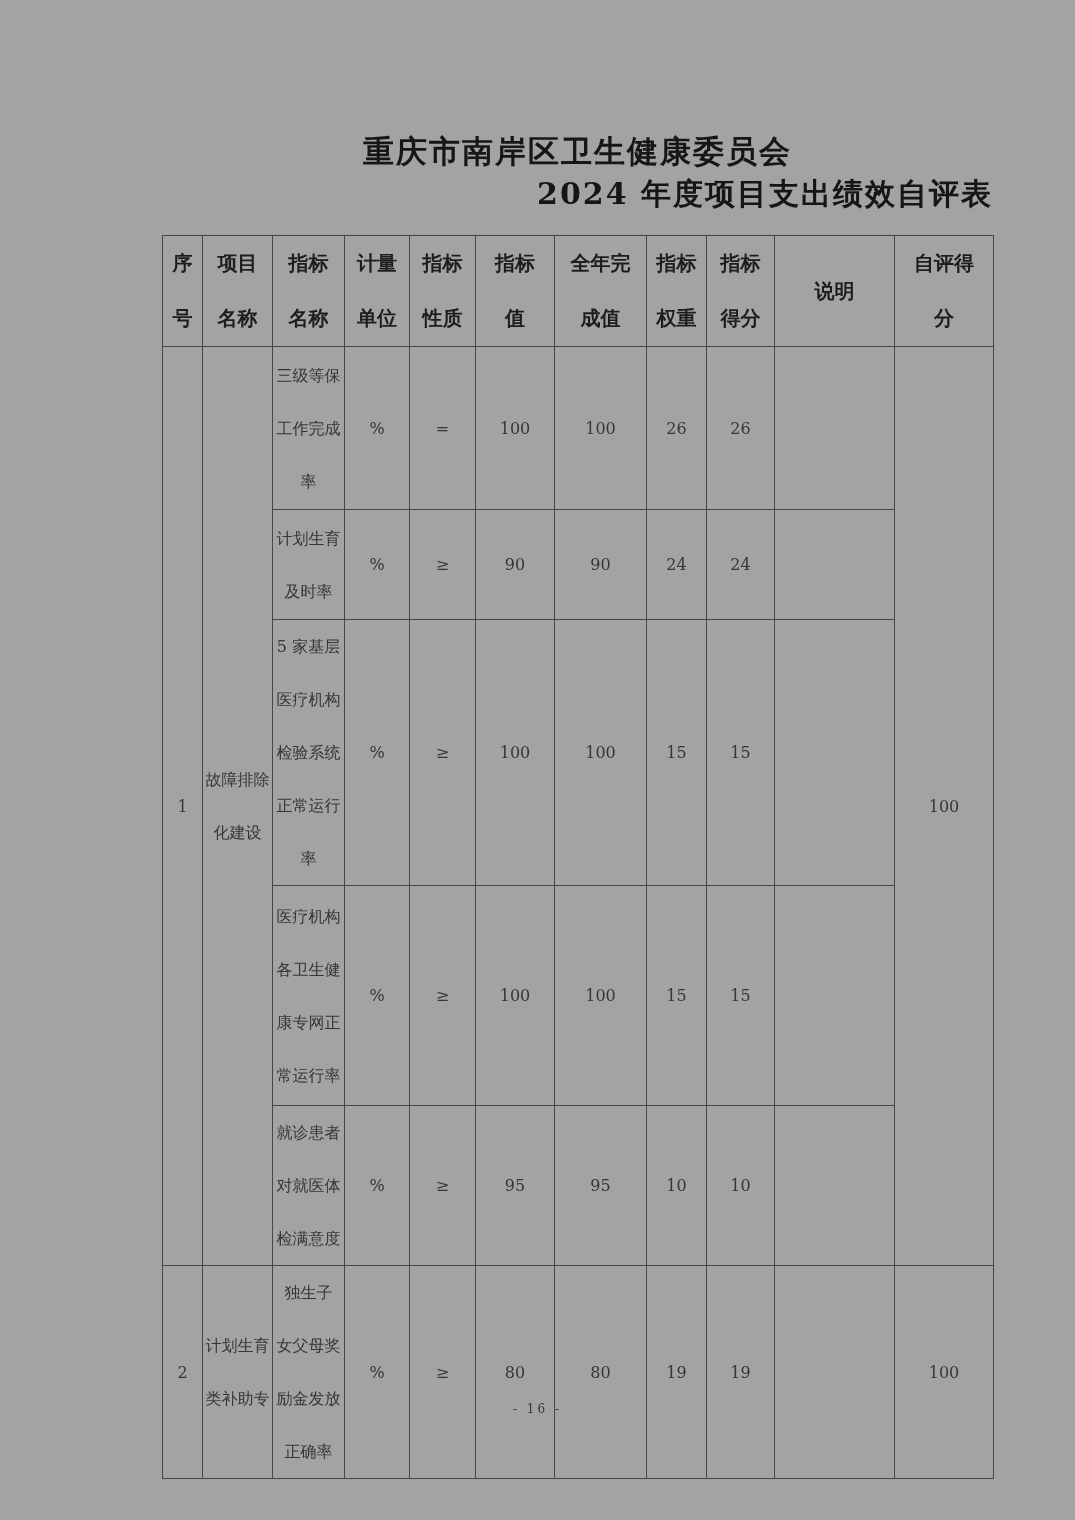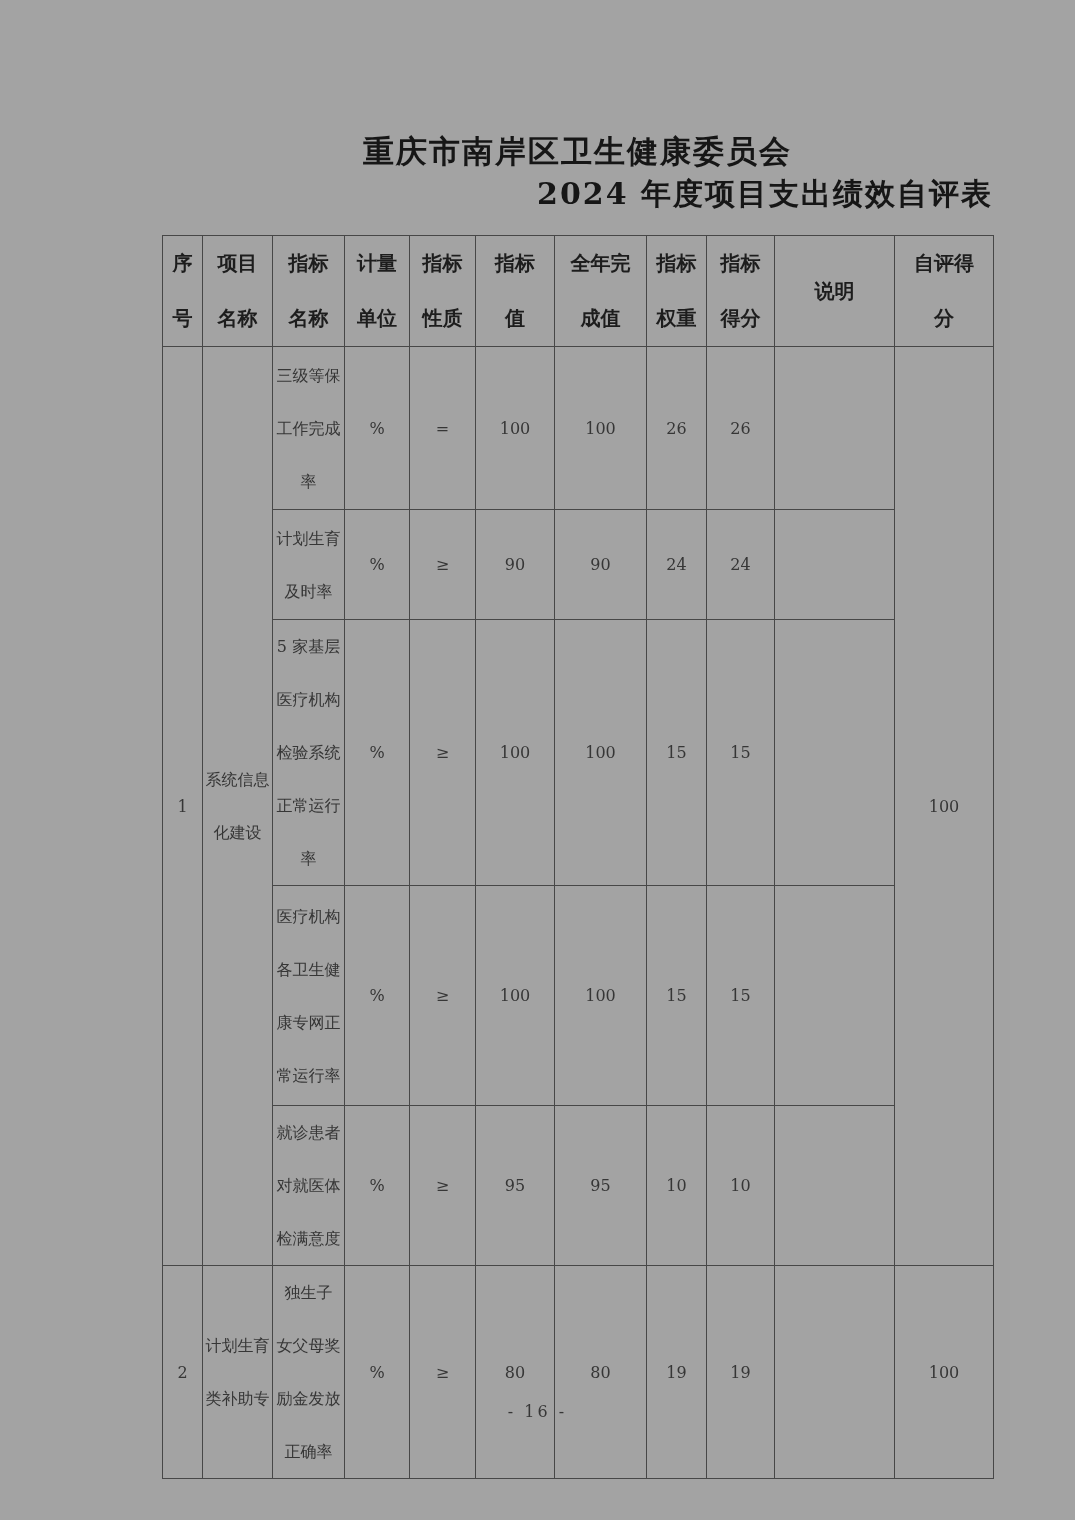--- a/index.html
+++ b/index.html
@@ -75,21 +75,21 @@
   tr.h-r3  { height: 265px; }
   tr.h-r4  { height: 220px; }
   tr.h-r5  { height: 159px; }
   tr.h-r6  { height: 111px; }
   .pagenum {
     position: absolute;
     top: 1402px;
     left: 0;
     width: 1075px;
     text-align: center;
-    font-size: 16px;
+    font-size: 12px;
     letter-spacing: 3px;
     color: #363636;
   }
 </style>
 </head>
 <body>
 
 <div class="page">
   <div class="content">
     <p class="title1">重庆市南岸区卫生健康委员会</p>
@@ -129,21 +129,21 @@
 权重</th>
           <th>指标
 得分</th>
           <th>说明</th>
           <th>自评得
 分</th>
         </tr>
 
         <tr class="h-r1">
           <td rowspan="5">1</td>
-          <td rowspan="5">系统信息
+          <td rowspan="5">故障排除
 化建设</td>
           <td>三级等保
 工作完成
 率</td>
           <td class="unit">%</td>
           <td>=</td>
           <td>100</td>
           <td>100</td>
           <td>26</td>
           <td>26</td>

